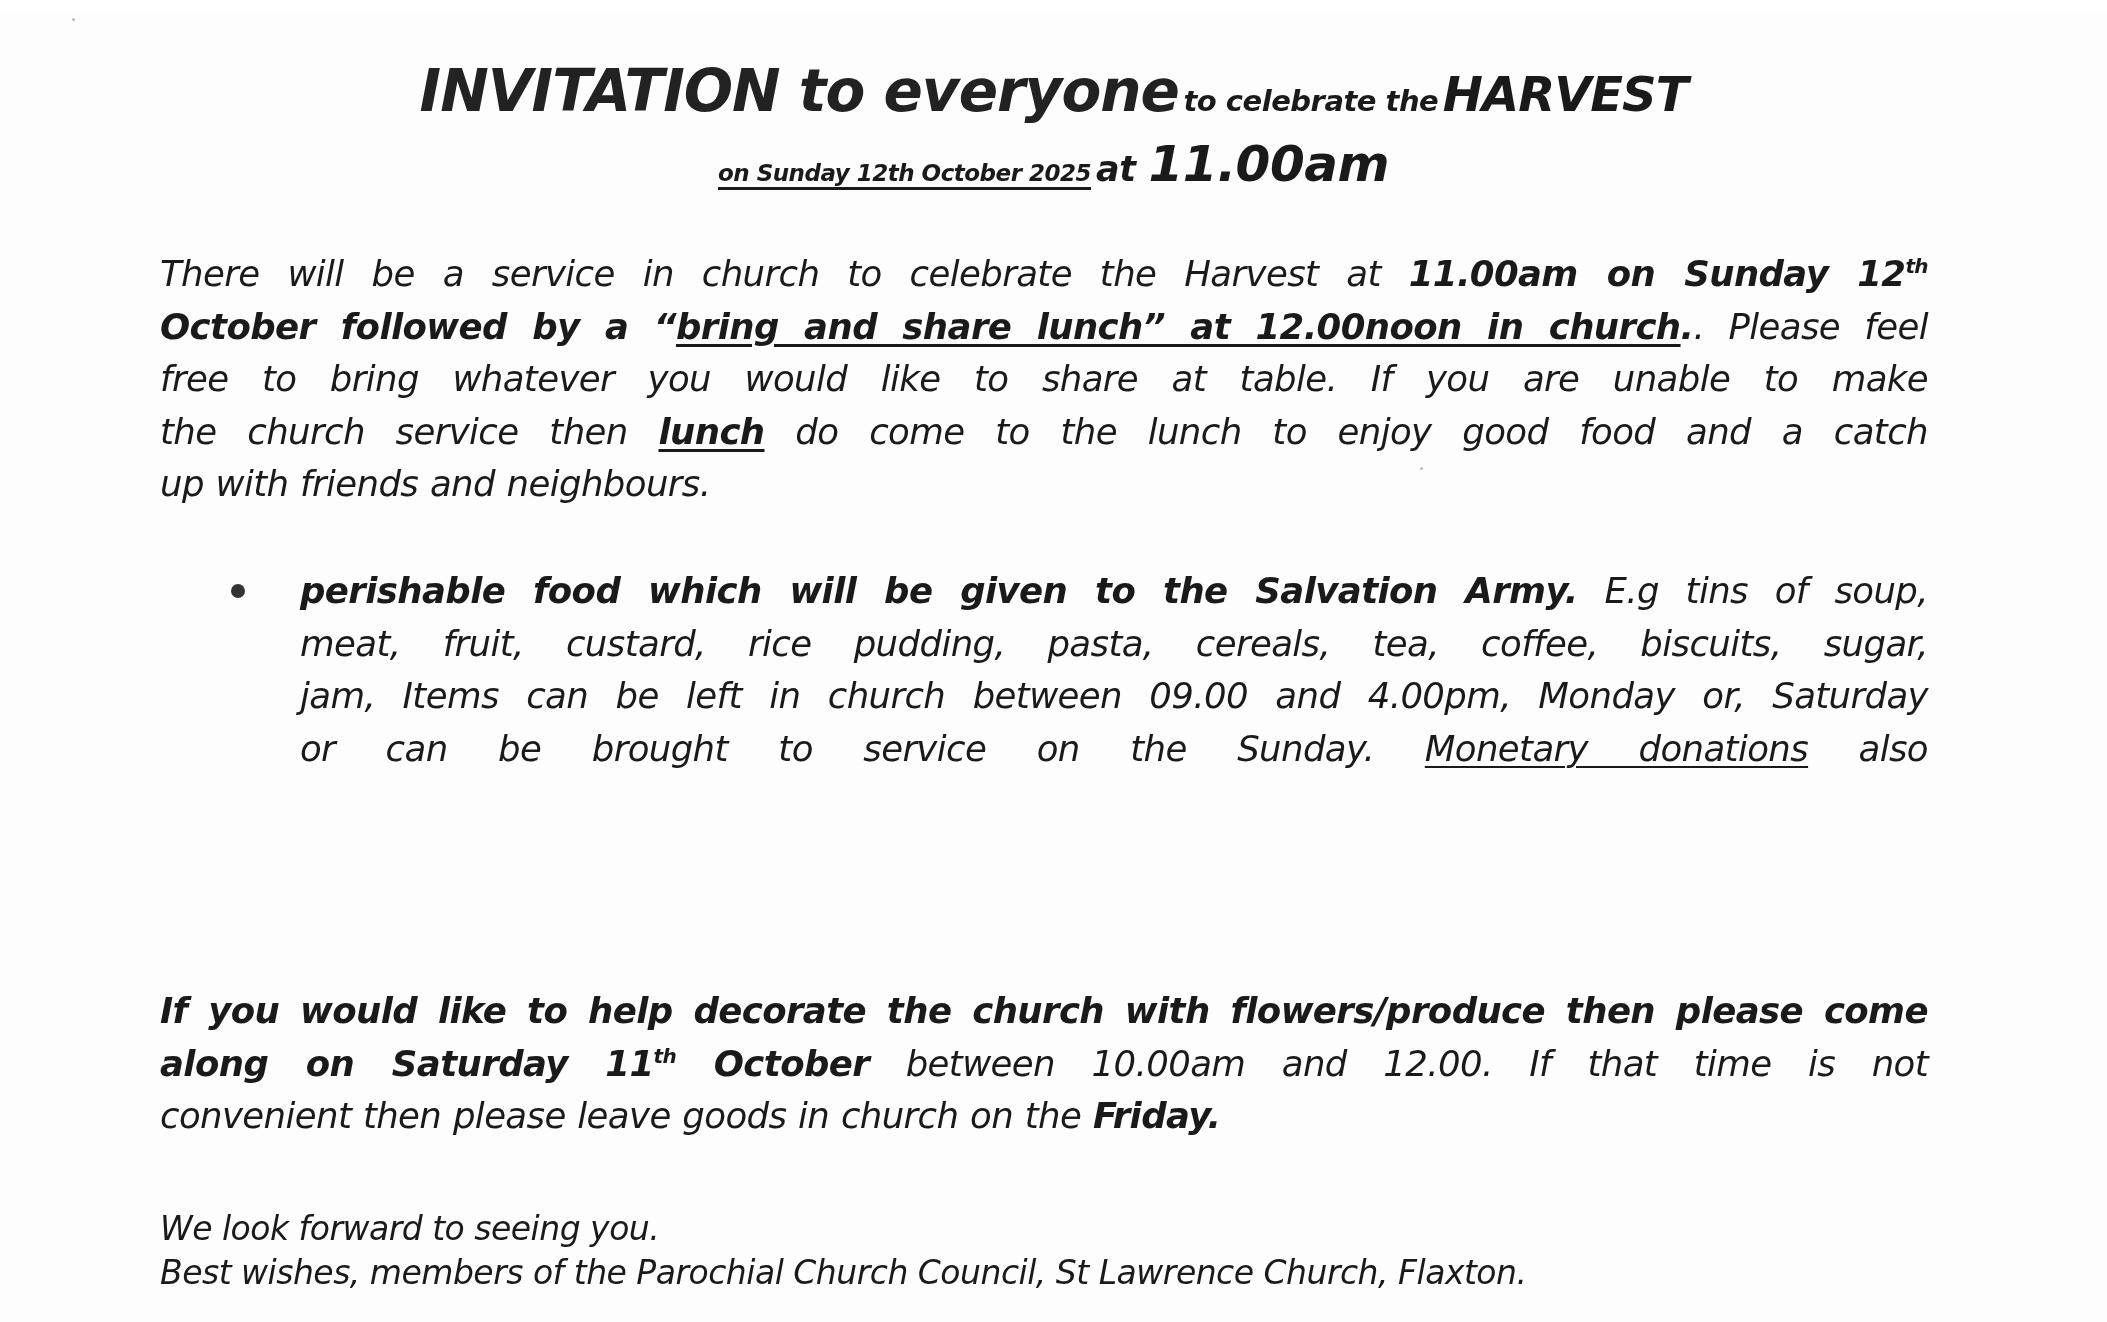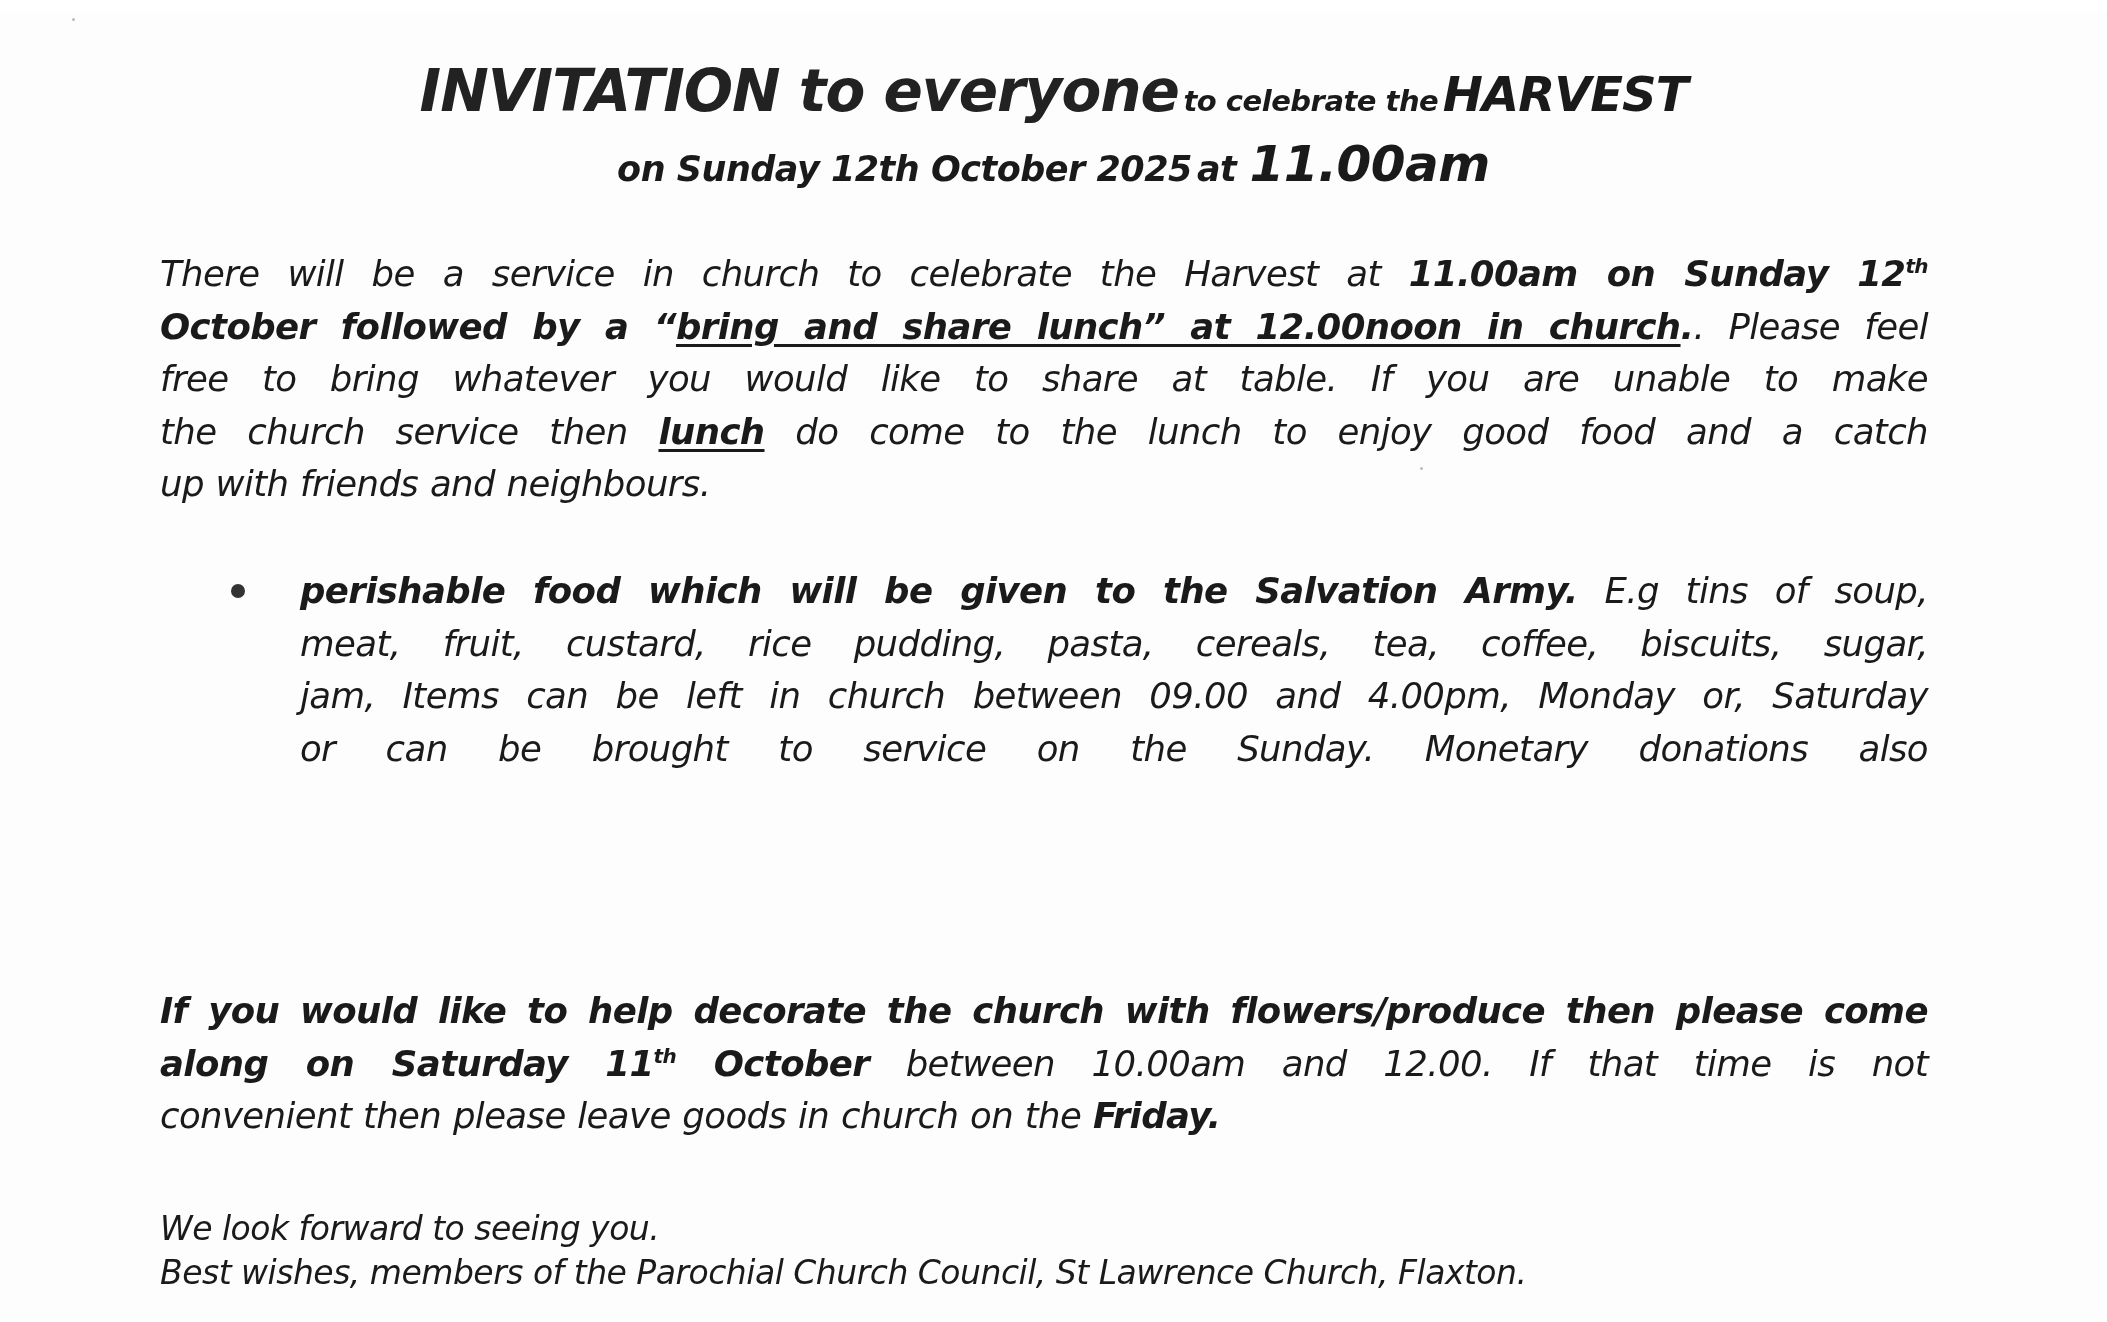--- a/index.html
+++ b/index.html
@@ -40,36 +40,36 @@
     position: absolute;
     left: 0; width: 2107px;
     top: 124px;
     text-align: center;
     font-style: italic;
     font-weight: bold;
     white-space: nowrap;
     line-height: 56px;
     letter-spacing: -0.5px;
   }
-  .subtitle .date { font-size: 35px; text-decoration-thickness: 3px; text-underline-offset: 6px; }
+  .subtitle .date { font-size: 23px; text-decoration: underline; text-decoration-thickness: 3px; text-underline-offset: 6px; }
   .subtitle .at { font-size: 35px; }
   .subtitle .time { font-size: 50px; margin-left: 8px; }
 
   .para {
     position: absolute;
     font-style: italic;
     font-size: 35.5px;
     line-height: 52.5px;
     text-align: justify;
     letter-spacing: -0.6px;
     word-spacing: 1px;
   }
   .para b { font-weight: bold; }
   .para sup { font-size: 20px; line-height: 0; vertical-align: super; }
-  .u { text-decoration-thickness: 2px; text-underline-offset: 5px; }
+  .u { text-decoration: underline; text-decoration-thickness: 2px; text-underline-offset: 5px; }
   .ub { text-decoration: underline; text-decoration-thickness: 3px; text-underline-offset: 5px; font-weight: bold; }
   .line { display: block; text-align-last: justify; white-space: nowrap; }
   .line.last { text-align-last: left; }
 
   #intro { left: 160px; top: 236px; width: 1768px; }
   #bullet-block { left: 300px; top: 553px; width: 1628px; }
   .bullet-dot {
     position: absolute;
     left: 231px; top: 572px;
     width: 14px; height: 14px;

